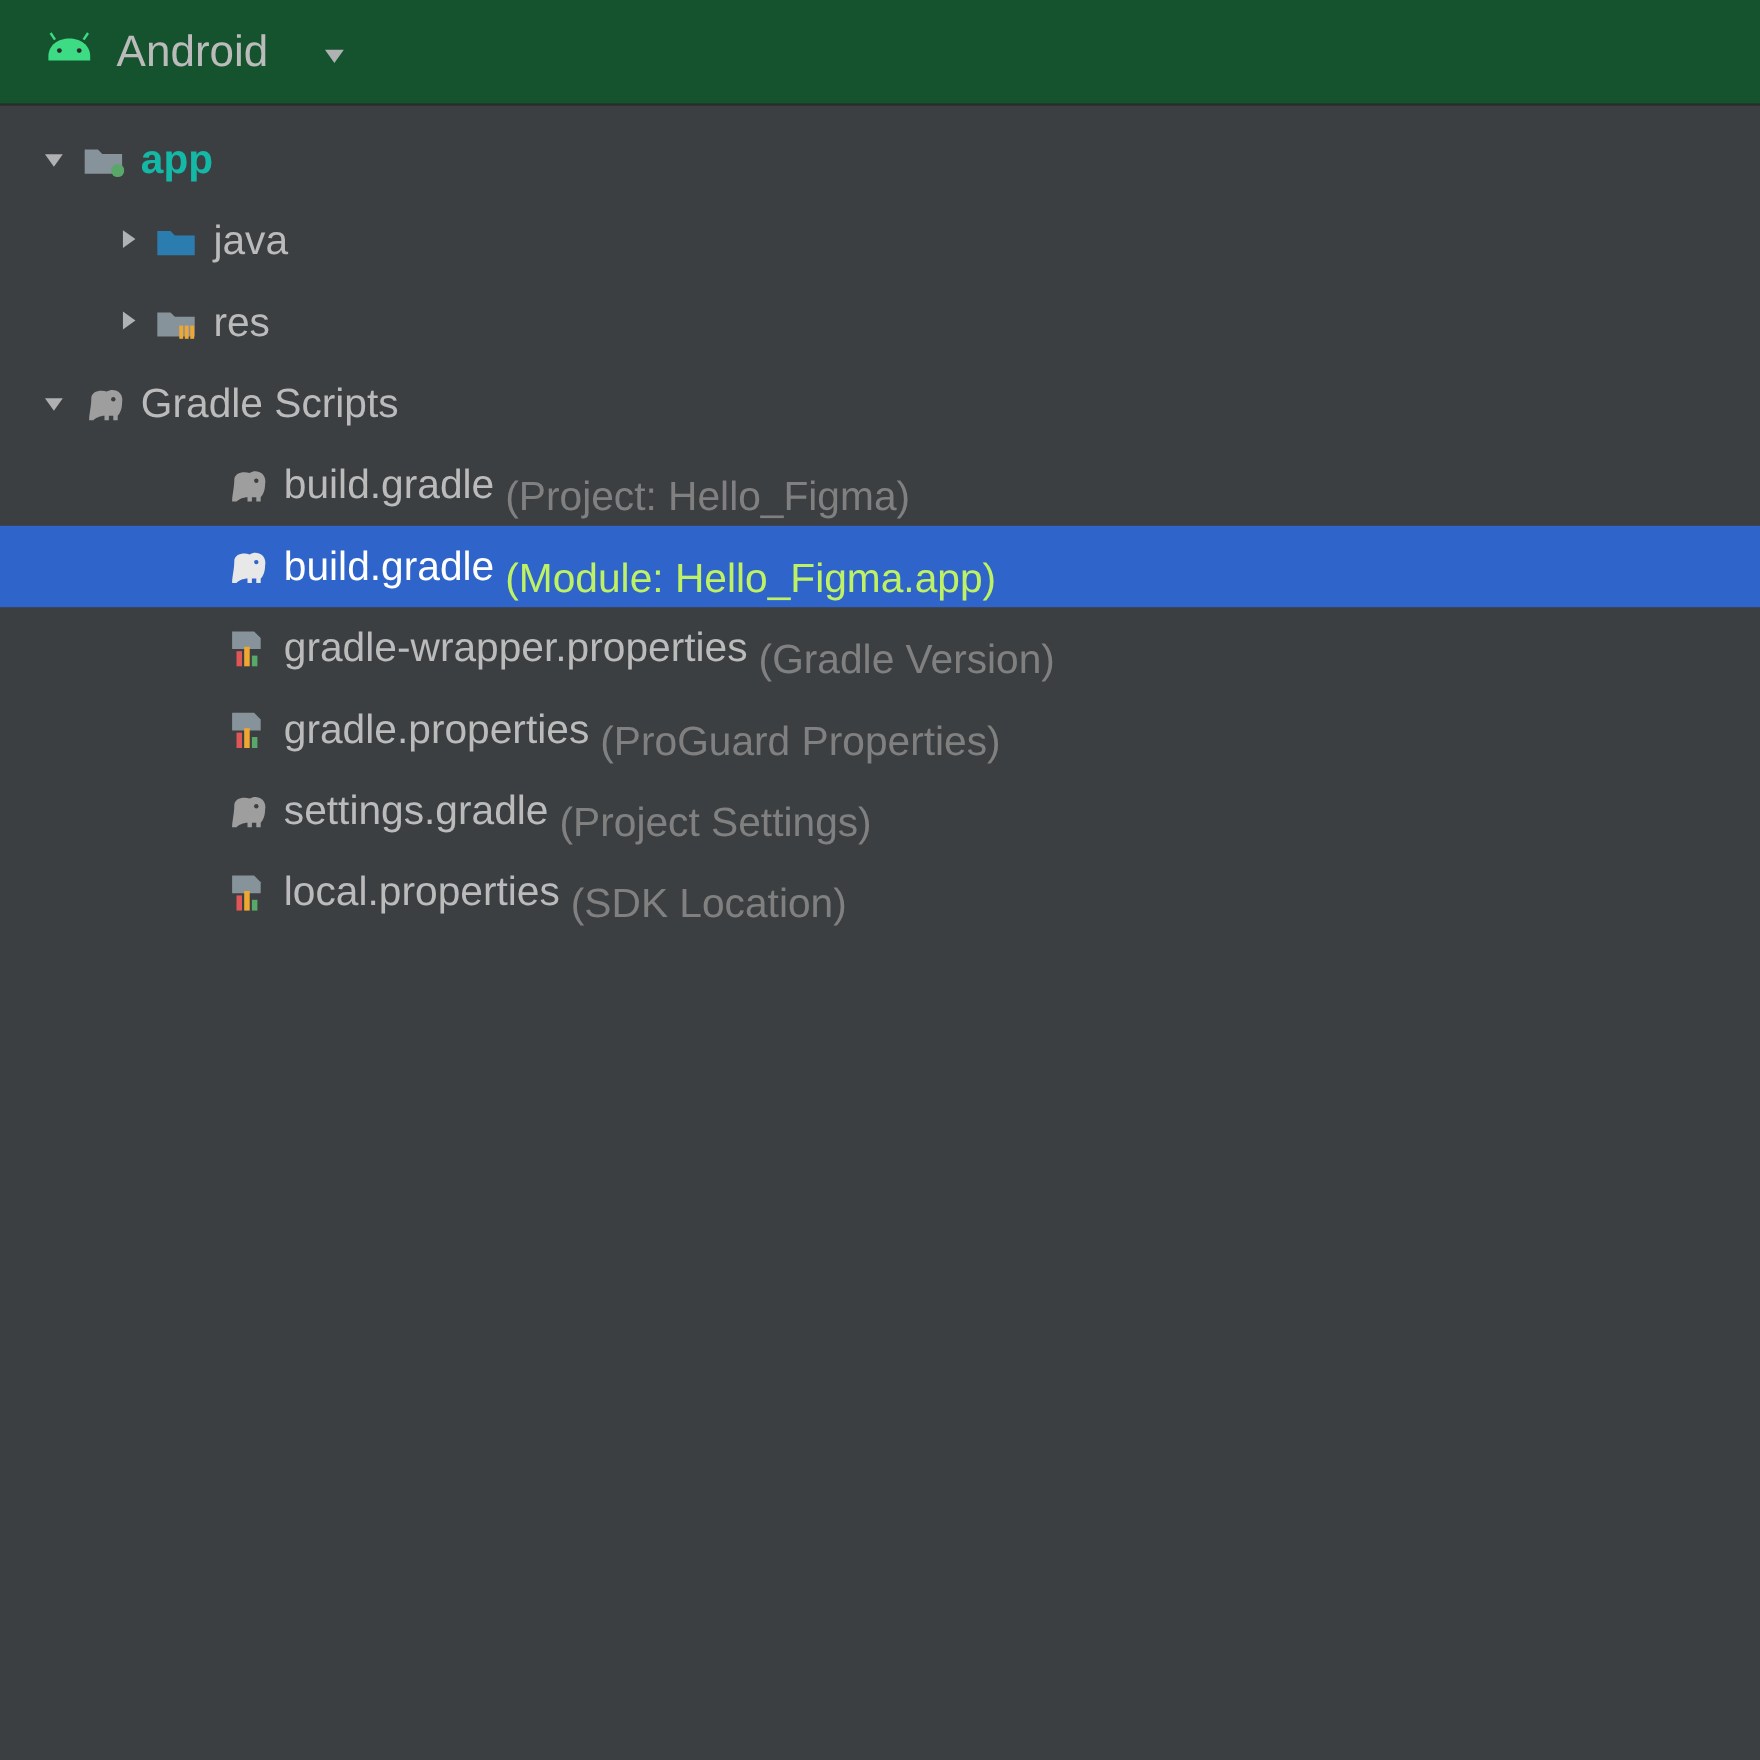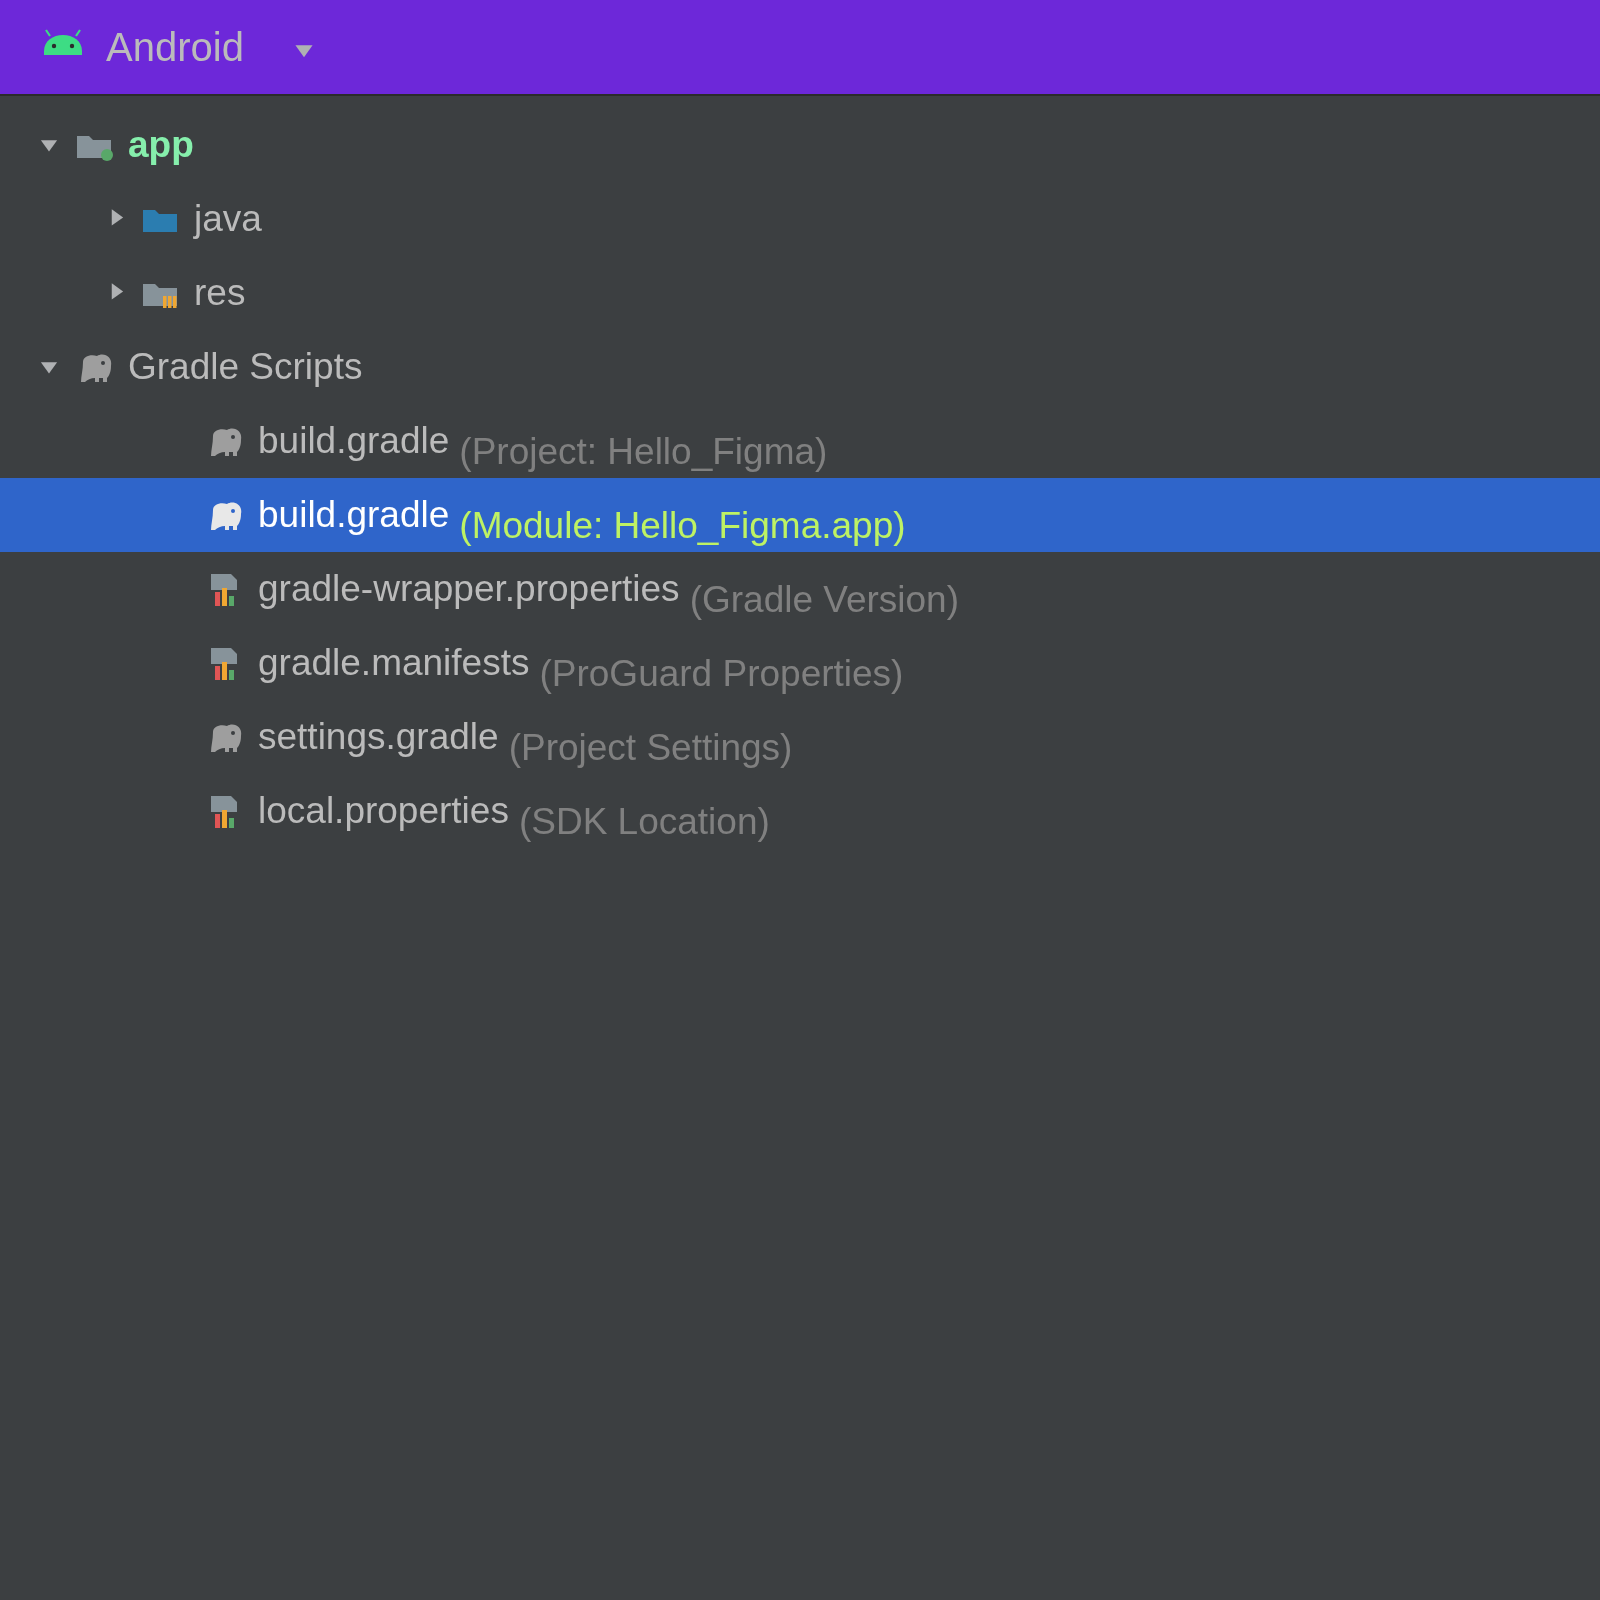--- a/index.html
+++ b/index.html
@@ -7,21 +7,21 @@
       width: 1600px;
       height: 1600px;
       background: #3c3f41;
       font-family: -apple-system, BlinkMacSystemFont, "Segoe UI", sans-serif;
       font-size: 37px;
       color: #bbbbbb;
       overflow: hidden;
     }
     .header {
       height: 96px;
-      background: #6d28d9;
+      background: #14532d;
       border-bottom: 2px solid #2b2b2b;
       display: flex;
       align-items: center;
       padding-left: 40px;
       gap: 20px;
     }
     .android-icon svg { width: 46px; height: 32px; }
     .header-title { color: #bbbbbb; font-size: 40px; }
     .dropdown-icon svg { width: 24px; height: 24px; margin-left: 28px; }
     .tree { padding-top: 12px; }
@@ -35,21 +35,21 @@
     }
     .row.selected { background: #2f65ca; color: #ffffff; }
     .row.selected .secondary { color: #bef264; }
     .arrow { width: 42px; display: flex; justify-content: center; flex-shrink: 0; }
     .arrow svg { width: 26px; height: 26px; }
     .indent { width: 66px; flex-shrink: 0; }
     .indent2 { width: 130px; flex-shrink: 0; }
     .icon { width: 48px; display: flex; align-items: center; justify-content: center; flex-shrink: 0; }
     .icon svg { width: 38px; height: 34px; }
     .label { margin-left: 10px; }
-    .bold { font-weight: 700; color: #86efac; }
+    .bold { font-weight: 700; color: #14b8a6; }
     .secondary { color: #808080; margin-left: 10px; margin-top: 21px; }
     
     .folder-blue { fill: #2b7db0; }
     .folder-gray { fill: #87939a; }
     .elephant { fill: #9e9e9e; }
   </style>
 </head>
 <body>
 
 <svg width="0" height="0" style="position:absolute">
@@ -217,21 +217,21 @@
         <span class="secondary">(Gradle Version)</span>
       </div>
       <div class="row">
         <span class="indent2"></span>
         <span class="arrow"></span>
         <span class="icon">
           <svg viewBox="0 0 38 34">
             <use href="#svg-props"></use>
           </svg>
         </span>
-        <span class="label">gradle.manifests</span>
+        <span class="label">gradle.properties</span>
         <span class="secondary">(ProGuard Properties)</span>
       </div>
       <div class="row">
         <span class="indent2"></span>
         <span class="arrow"></span>
         <span class="icon">
           <svg viewBox="0 0 38 34">
             <use href="#svg-elephant"></use>
           </svg>
         </span>

